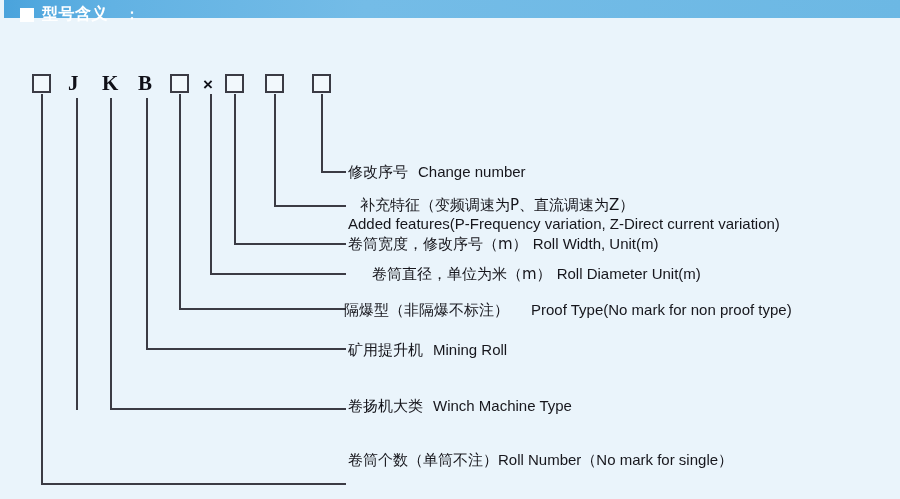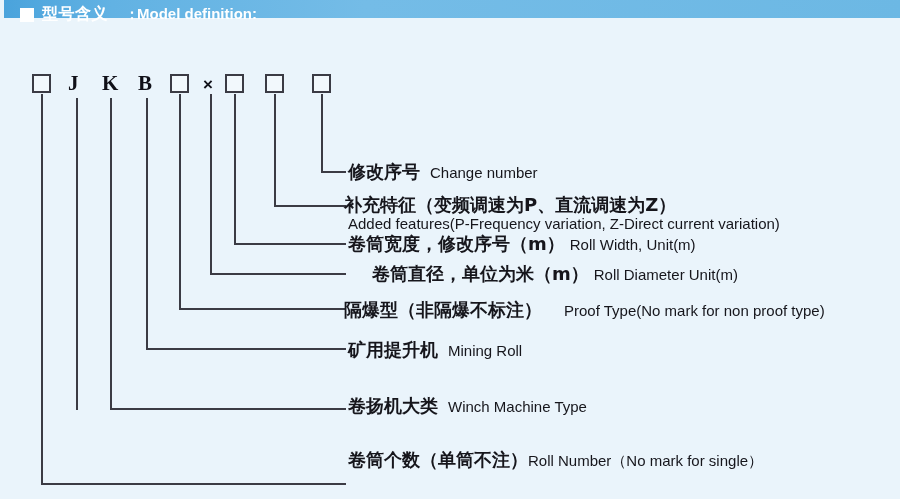--- a/index.html
+++ b/index.html
@@ -92,22 +92,21 @@
   
   .label-row {
     position: absolute;
     white-space: nowrap;
     color: #16161c;
     font-size: 15px;
     line-height: 19px;
   }
   .label-cn {
     font-family: "DejaVu Sans", sans-serif;
-    font-size: 18px;
-    font-weight: bold;
+    font-size: 15px;
   }
   .label-en {
     font-family: "Liberation Sans", sans-serif;
     font-size: 15px;
   }
   .label-second-line {
     position: absolute;
     white-space: nowrap;
     color: #16161c;
     font-family: "Liberation Sans", sans-serif;
@@ -118,21 +117,20 @@
   .gap-md { display: inline-block; width: 10px; }
   .gap-lg { display: inline-block; width: 22px; }
 </style>
 </head>
 <body>
 
 <div id="header-bar">
   <div id="header-bullet"></div>
   <div id="header-title-cn">型号含义</div>
   <div id="header-colon">：</div>
-  <div id="header-title-en">Model definition:</div>
 </div>
 
 <div>
   <div class="code-box" style="left:32px;  top:74px;"></div>
   <div class="code-letter" style="left:68px;  top:73px;">J</div>
   <div class="code-letter" style="left:102px; top:73px;">K</div>
   <div class="code-letter" style="left:138px; top:73px;">B</div>
   <div class="code-box" style="left:170px; top:74px;"></div>
   <div class="code-times" style="left:203px; top:75px;">×</div>
   <div class="code-box" style="left:225px; top:74px;"></div>
@@ -168,21 +166,21 @@
   <div class="leader-v" style="left:41px;  top:94px;  height:391px;"></div>
   <div class="leader-h" style="left:41px;  top:483px; width:305px;"></div>
 </div>
 
 <div>
 
   <div class="label-row" style="left:348px; top:162px;">
     <span class="label-cn">修改序号</span><span class="gap-md"></span><span class="label-en">Change number</span>
   </div>
 
-  <div class="label-row" style="left:344px; top:195px;">
+  <div class="label-row" style="left:360px; top:195px;">
     <span class="label-cn">补充特征（变频调速为P、直流调速为Z）</span>
   </div>
   <div class="label-second-line" style="left:348px; top:214px;text-align:right;">Added features(P-Frequency variation, Z-Direct current variation)</div>
 
   <div class="label-row" style="left:348px; top:234px;">
     <span class="label-cn">卷筒宽度，修改序号（m）</span><span class="gap-sm"></span><span class="label-en">Roll Width, Unit(m)</span>
   </div>
 
   <div class="label-row" style="left:348px; top:264px;margin-left:24px;">
     <span class="label-cn">卷筒直径，单位为米（m）</span><span class="gap-sm"></span><span class="label-en">Roll Diameter Unit(m)</span>

